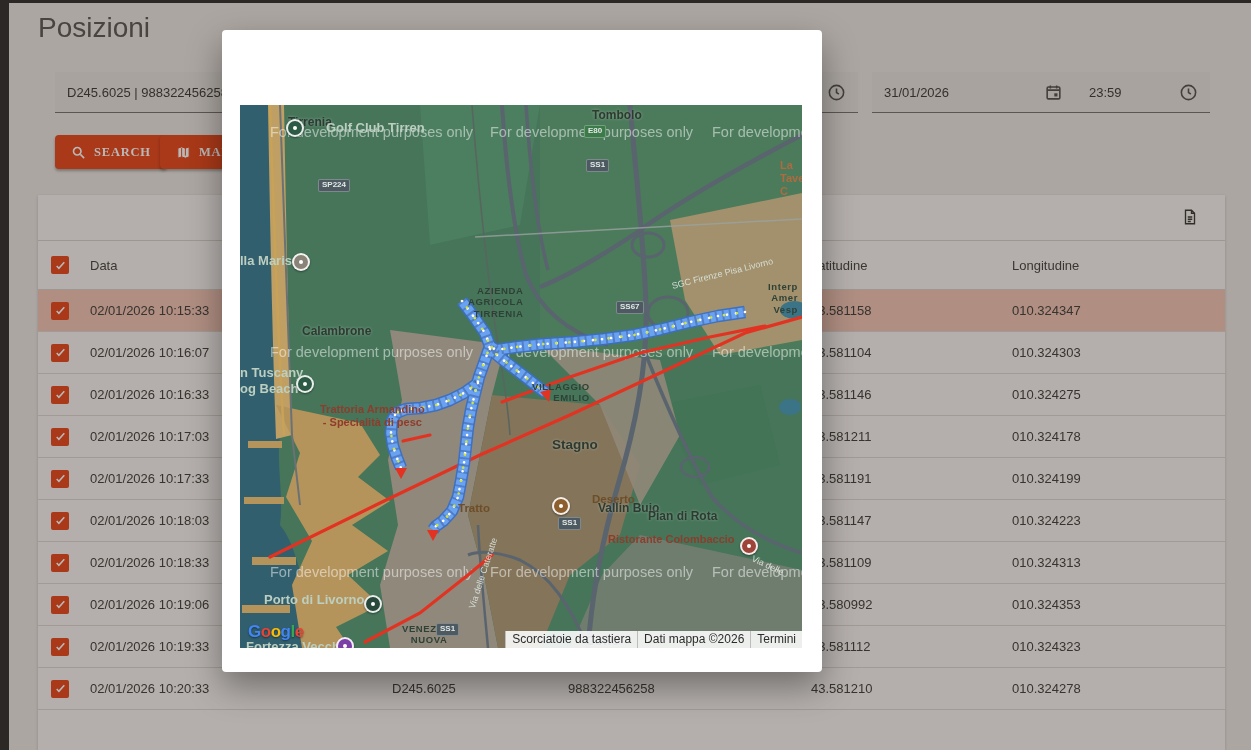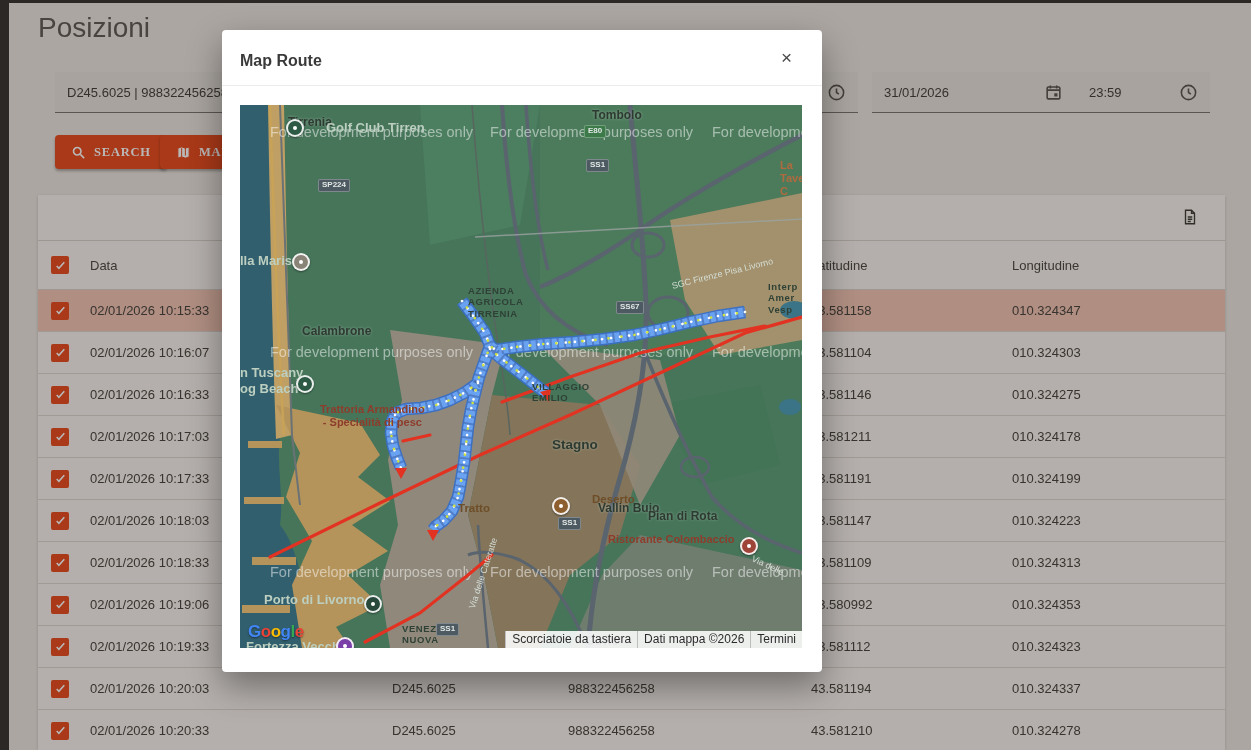--- a/index.html
+++ b/index.html
@@ -45,21 +45,21 @@
            border-bottom:1px solid #ececec;box-sizing:border-box}
   .modal-title{font-size:16px;font-weight:bold;color:#3a3a3a;padding-top:6px}
   .close{font-size:19px;color:#4a4a4a;background:none;border:none;cursor:pointer;line-height:1;padding:4px}
 
   
   .map{position:absolute;left:18px;top:75px;width:562px;height:543px;overflow:hidden;background:#46755a;cursor:grab}
   .map svg.terrain{position:absolute;left:0;top:0}
   .mlbl{position:absolute;line-height:1.2;pointer-events:none}
   .m-town{font-weight:bold;font-size:12px;color:#2d3a31;text-shadow:0 0 3px rgba(215,228,214,.45)}
   .m-big{font-size:13.5px}
-  .m-area{font-weight:bold;font-size:9.5px;letter-spacing:.6px;color:#2f4136;text-align:left;white-space:pre-line}
+  .m-area{font-weight:bold;font-size:9.5px;letter-spacing:.6px;color:#2f4136;text-align:right;white-space:pre-line}
   .m-resto{font-weight:bold;font-size:11px;color:#8e3c2b;white-space:pre-line;text-align:center}
   .m-resto-o{font-weight:bold;font-size:11px;color:#b06a3f}
   .m-brown{font-weight:bold;font-size:11.5px;color:#6e4e28}
   .m-light{font-weight:bold;font-size:13px;color:#bccfc0;white-space:pre-line}
   .m-street{font-size:9px;color:#d6ded6;white-space:nowrap}
   .badge{position:absolute;padding:1px 3px;font-size:8px;font-weight:bold;color:#e2e8e5;background:#4d5a62;
          border:1px solid rgba(255,255,255,.28);border-radius:2px;line-height:1.1;pointer-events:none}
   .badge.g{background:#3c7a4a}
   .poi{position:absolute;width:18px;height:18px;border-radius:50%;border:2px solid rgba(255,255,255,.9);
        box-sizing:border-box;box-shadow:0 1px 2px rgba(0,0,0,.4)}
@@ -278,52 +278,34 @@
             <td>010.324323</td>
           </tr>
           <tr>
             <td>
               <span class="cb">
                 <svg viewBox="0 0 24 24" fill="none" stroke="#fff" stroke-width="3">
                   <path d="M5 13l4 4 10-11"></path>
                 </svg>
               </span>
             </td>
-            <td>02/01/2026 10:20:03</td>
-            <td>D245.6025</td>
-            <td>988322456258</td>
-            <td>43.581194</td>
-            <td>010.324337</td>
-          </tr>
-          <tr>
-            <td>
-              <span class="cb">
-                <svg viewBox="0 0 24 24" fill="none" stroke="#fff" stroke-width="3">
-                  <path d="M5 13l4 4 10-11"></path>
-                </svg>
-              </span>
-            </td>
             <td>02/01/2026 10:20:33</td>
             <td>D245.6025</td>
             <td>988322456258</td>
             <td>43.581210</td>
             <td>010.324278</td>
           </tr>
         </tbody>
     </table>
   </div>
 </div>
 
 <div class="overlay"></div>
 
 <div class="modal">
-  <div class="modal-h">
-    <span class="modal-title">Map Route</span>
-    <button class="close">×</button>
-  </div>
 
   <div class="map" id="map">
     <svg class="terrain" width="562" height="543" viewBox="0 0 562 543">
       <rect width="562" height="543" fill="#46755a"></rect>
       <rect x="300" width="262" height="250" fill="#4b7b5b"></rect>
       <polygon points="180,0 300,0 280,120 190,140" fill="#4f8162" opacity=".7"></polygon>
       <polygon points="420,300 520,280 540,360 460,380" fill="#427455"></polygon>
       <polygon points="400,430 562,465 562,543 330,543 362,470" fill="#6f7d6f"></polygon>
       <polygon points="150,225 265,240 252,290 240,350 228,410 244,470 258,543 150,543 140,480 158,420 148,355 162,295" fill="#8f887b"></polygon>
       <polygon points="252,290 360,300 400,360 380,430 330,470 300,543 258,543 244,470 228,410 240,350" fill="#83745a"></polygon>

